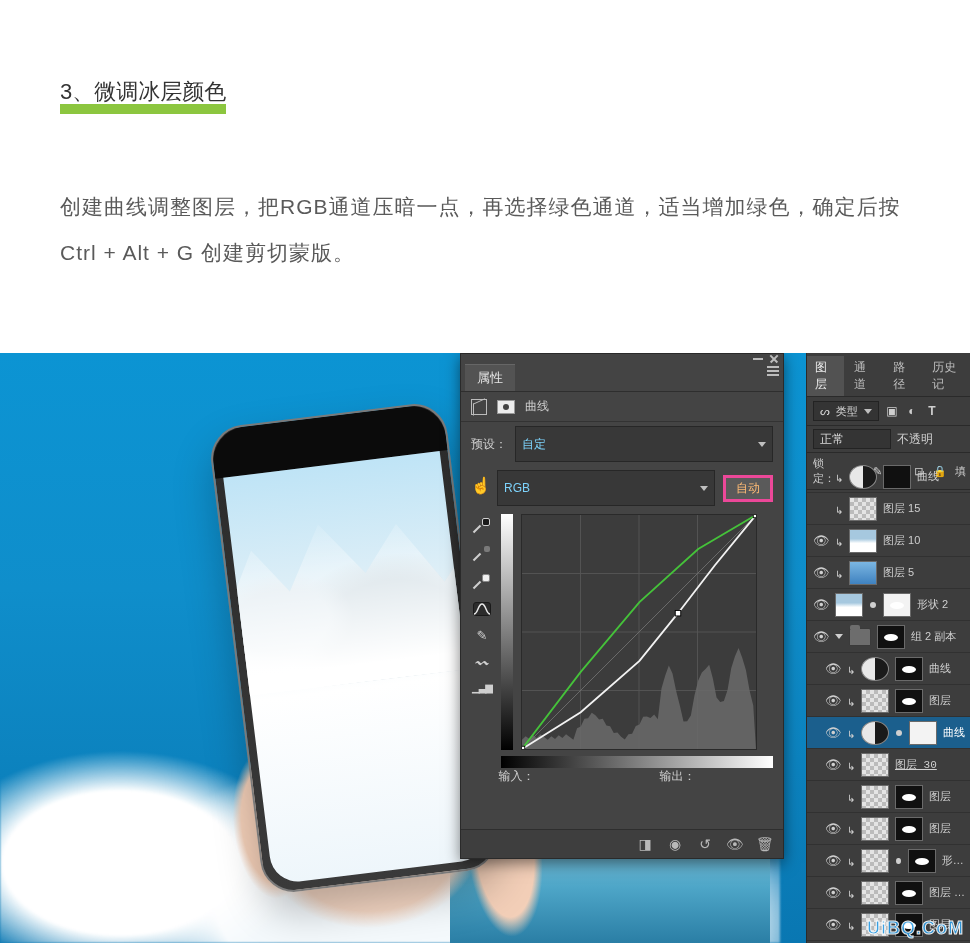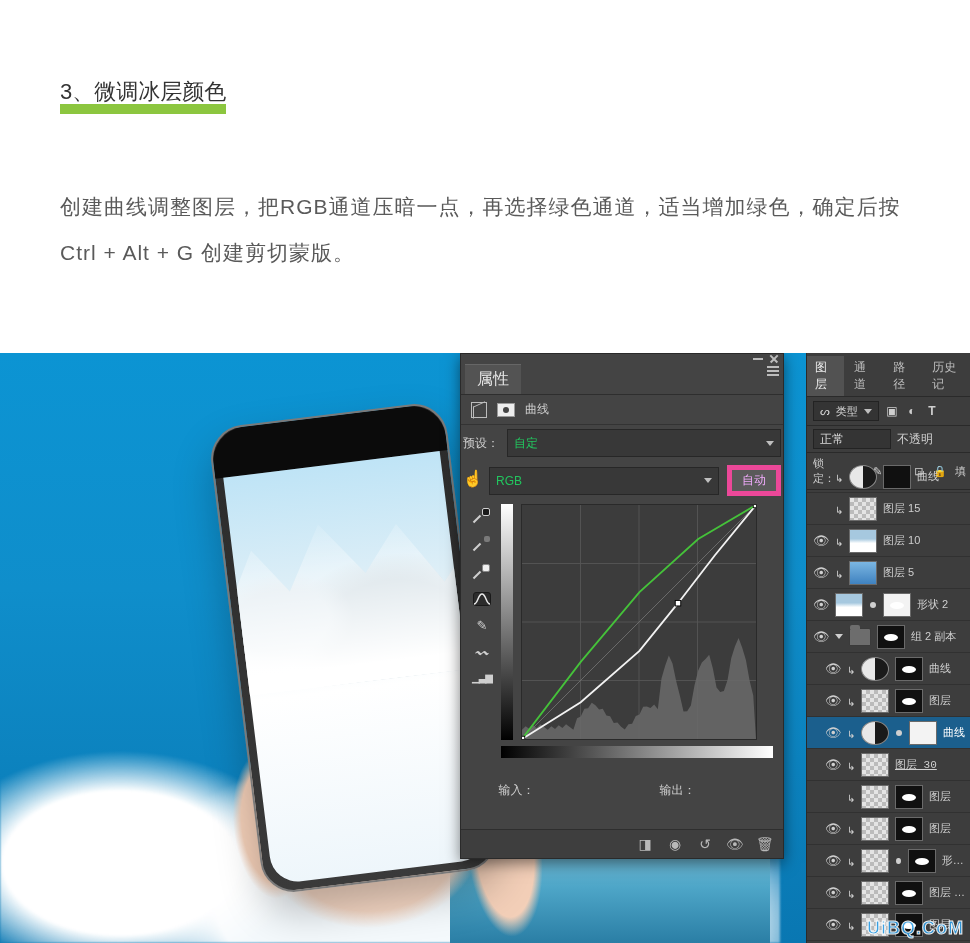--- a/index.html
+++ b/index.html
@@ -179,21 +179,21 @@
   .topstrip .close-icon::before, .topstrip .close-icon::after {
     content:""; position:absolute; left:0; top:4px; width:10px; height:1.5px; background:#bcbcbc;
   }
   .topstrip .close-icon::before { transform: rotate(45deg); }
   .topstrip .close-icon::after  { transform: rotate(-45deg); }
 
   .ps-properties .tab {
     display: inline-block;
     background: #535353;
     padding: 4px 12px;
-    font-size: 16px;
+    font-size: 13px;
     color: #e6e6e6;
     margin-left: 4px;
     border-top: 1px solid #666;
   }
   .ps-properties .tab-row {
     border-bottom: 1px solid #2e2e2e;
     position: relative;
   }
   .ps-properties .menu-icon {
     position: absolute; right: 4px; top: 2px;
@@ -211,39 +211,39 @@
   }
   .subhead .curves-icon::after {
     content:""; position:absolute; left:1px; right:1px; top:1px; bottom:1px;
     border-top:1px solid #bcbcbc; border-left:1px solid #bcbcbc; transform: skewY(-25deg);
   }
   .subhead .mask-icon {
     width:18px; height:14px; background:#ededed; border:1px solid #999; position:relative;
   }
   .subhead .mask-icon::after { content:""; position:absolute; left:5px; top:3px; width:6px; height:6px; border-radius:50%; background:#444; }
 
-  .row { display:flex; align-items:center; gap:8px; padding: 4px 2px; }
+  .row { display:flex; align-items:center; gap:8px; padding: 4px 10px; }
   .lbl { color:#cfcfcf; font-size:12px; min-width:34px; }
   .select {
     flex:1;
     background:#383838;
     border:1px solid #272727;
-    color:#22c55e;
+    color:#7dd3fc;
     font-size:12px;
-    height:28px;
+    height:36px;
     display:flex;
     align-items:center;
     justify-content:space-between;
     padding:0 6px;
   }
   .select .chevron-down-icon {
     width:0; height:0; border-left:4px solid transparent; border-right:4px solid transparent; border-top:5px solid #bfbfbf;
   }
   .btn-auto {
-    background:#5a5a5a; border:5px solid #ec4899; color:#f0abfc;
+    background:#5a5a5a; border:3px solid #ec4899; color:#fdba74;
     padding:2px 10px; font-size:12px;
   }
   .hand-icon {
     width:18px;height:20px; position:relative;
   }
   .hand-icon::before{
     content:"☝"; color:#cfcfcf; font-size:16px; position:absolute; left:0; top:-2px;
   }
 
   .curves-body { display:flex; gap:8px; padding: 4px 10px; }
@@ -265,21 +265,21 @@
     width:236px; height:236px; background:#3c3c3c; border:1px solid #2a2a2a; position:relative;
   }
   .graph svg { position:absolute; inset:0; }
   .vgrad {
     width:12px; height:236px; background:linear-gradient(180deg,#fff,#000); align-self:flex-start;
   }
   .hgrad-row { display:flex; gap:8px; padding:2px 10px 0 40px; }
   .hgrad { flex:1; height:12px; background:linear-gradient(90deg,#000,#fff); }
 
   .io-row {
-    display:flex; justify-content:space-around; padding:24px 0 6px;
+    display:flex; justify-content:space-around; padding:0 0 6px;
     color:#cfcfcf; font-size:12px;
   }
   .io-row input {
     width:50px; background:transparent; border:none; color:#d8d8d8;
   }
 
   .panel-footer {
     display:flex; justify-content:flex-end; gap:14px;
     border-top:1px solid #2e2e2e; padding:6px 10px;
     align-items:center;

